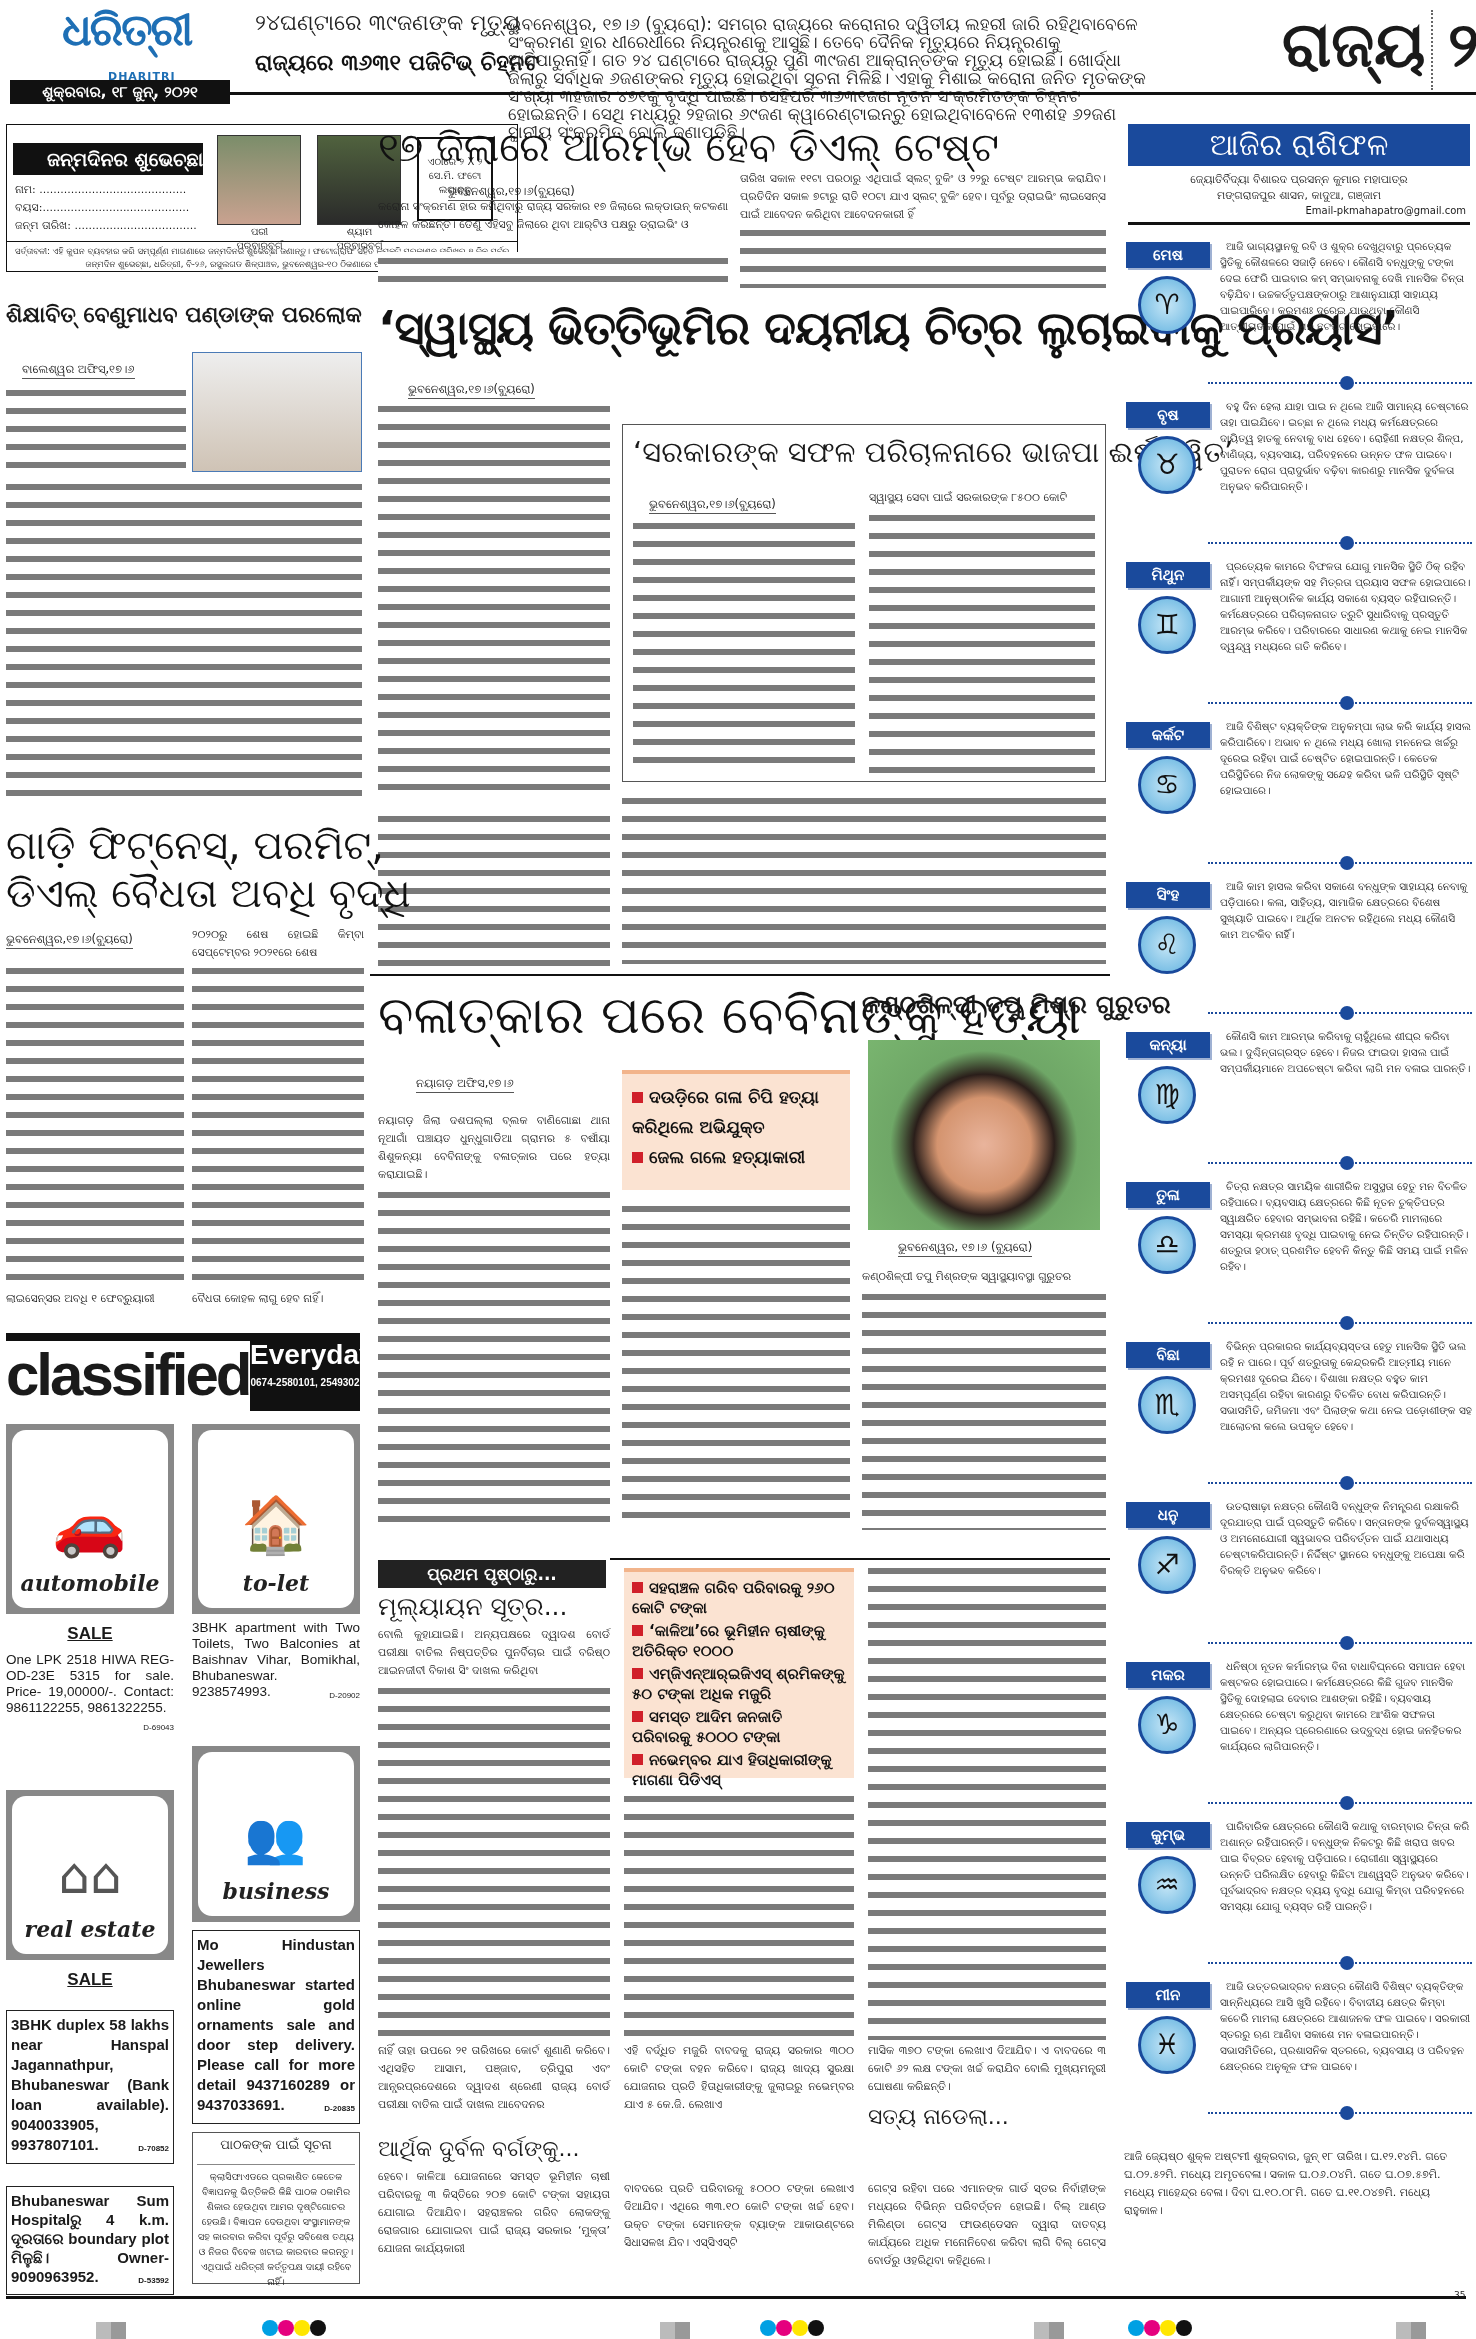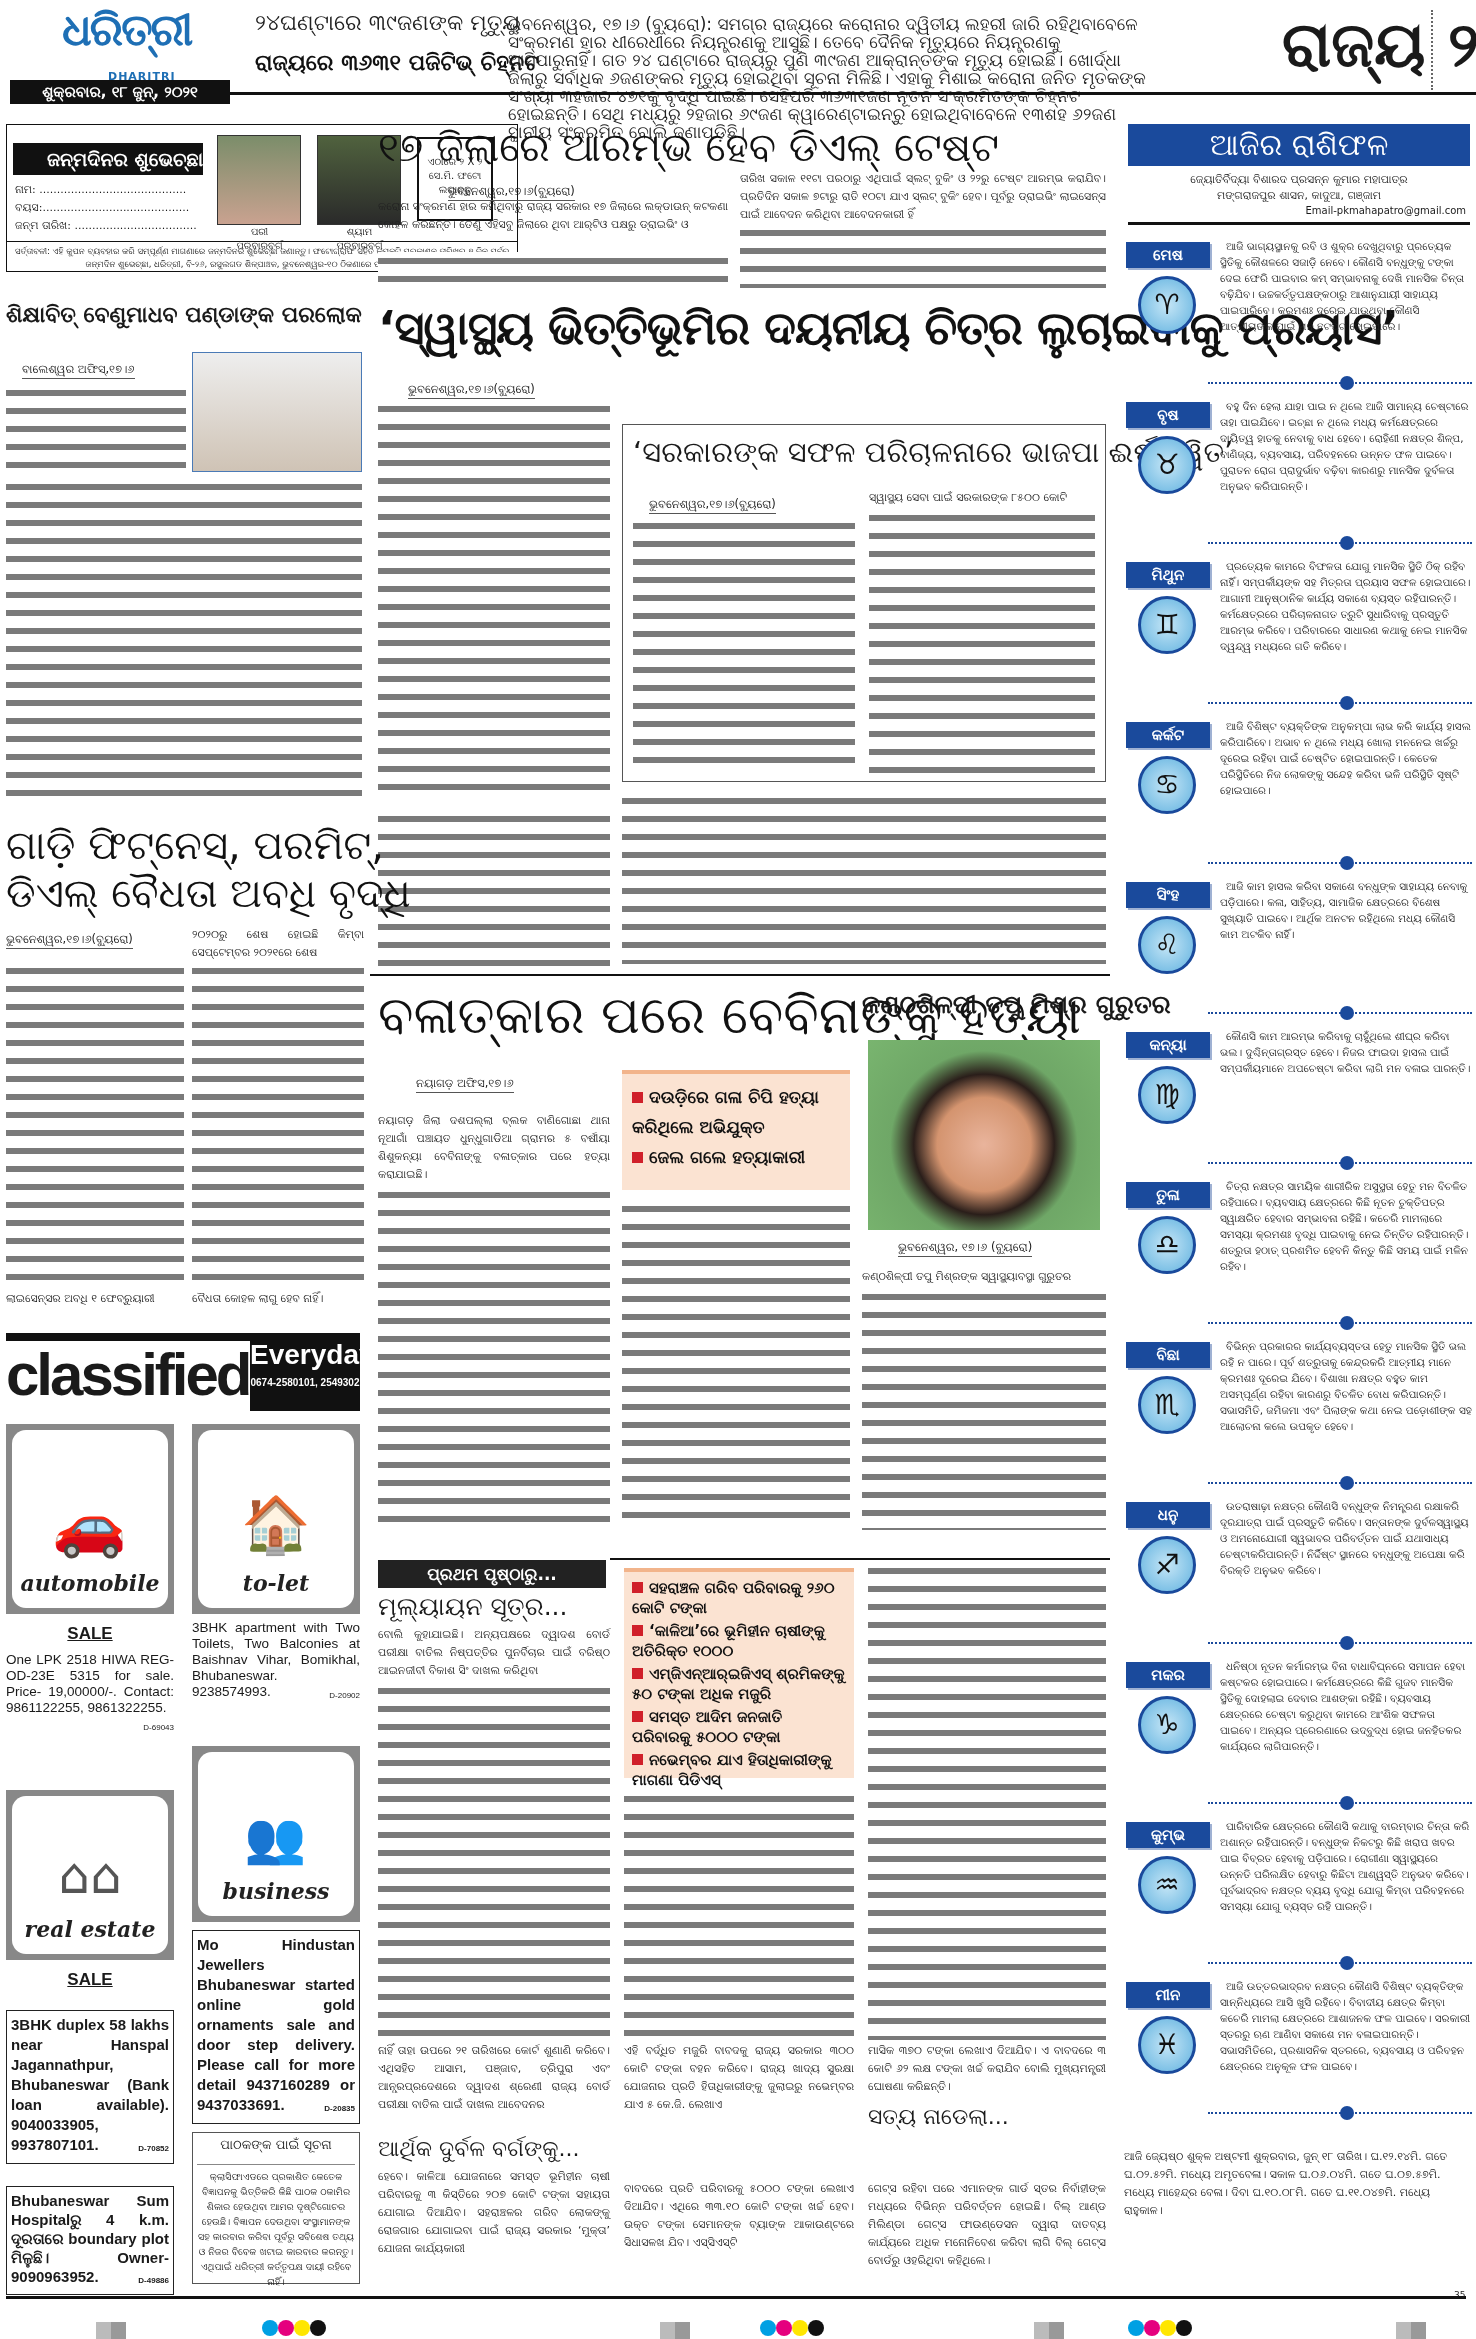--- a/index.html
+++ b/index.html
@@ -275,21 +275,21 @@
 </div>
 <div class="abs cls-tile" style="left:192px;top:1746px;width:168px;height:176px">
   <div class="in">
       <div style="font-size:50px;line-height:80px">👥</div>
       <div class="cls-label">business</div>
     </div>
 </div>
 
 <div class="abs sale-h" style="left:6px;top:1970px;width:168px">SALE</div>
 <div class="abs ad-text boxed" style="left:6px;top:2010px;width:168px;padding:4px;font-weight:bold;font-size:15px;line-height:20px;border:1.5px solid #222"><span>3BHK duplex 58 lakhs near Hanspal Jagannathpur, Bhubaneswar (Bank loan available). 9040033905, 9937807101.</span> <span class="ad-code">D-70852</span></div>
-<div class="abs ad-text boxed" style="left:6px;top:2186px;width:168px;padding:4px;font-weight:bold;font-size:15px;line-height:19px;border:1.5px solid #222"><span>Bhubaneswar Sum Hospitalରୁ 4 k.m. ଦୂରତାରେ boundary plot ମିଳୁଛି। Owner-9090963952.</span> <span class="ad-code">D-49886</span></div>
+<div class="abs ad-text boxed" style="left:6px;top:2186px;width:168px;padding:4px;font-weight:bold;font-size:15px;line-height:19px;border:1.5px solid #222"><span>Bhubaneswar Sum Hospitalରୁ 4 k.m. ଦୂରତାରେ boundary plot ମିଳୁଛି। Owner-9090963952.</span> <span class="ad-code">D-53592</span></div>
 <div class="abs ad-text boxed" style="left:192px;top:1930px;width:168px;padding:4px;font-weight:bold;font-size:15px;line-height:20px;border:1.5px solid #222"><span>Mo Hindustan Jewellers Bhubaneswar started online gold ornaments sale and door step delivery. Please call for more detail 9437160289 or 9437033691.</span> <span class="ad-code">D-20835</span></div>
 <div class="abs boxed" style="left:192px;top:2132px;width:168px;height:152px;padding:4px;text-align:center">
   <div style="font-size:13px;border-bottom:1px solid #888;padding-bottom:11px">ପାଠକଙ୍କ ପାଇଁ ସୂଚନା</div>
   <div style="font-size:9.5px;line-height:15px;margin-top:4px">କ୍ଲାସିଫାଏଡରେ ପ୍ରକାଶିତ କେତେକ ବିଜ୍ଞାପନକୁ ଭିତ୍ତିକରି କିଛି ପାଠକ ଠକାମିର ଶିକାର ହେଉଥିବା ଆମର ଦୃଷ୍ଟିଗୋଚର ହେଉଛି। ବିଜ୍ଞାପନ ଦେଉଥିବା ସଂସ୍ଥାମାନଙ୍କ ସହ କାରବାର କରିବା ପୂର୍ବରୁ ସବିଶେଷ ତଥ୍ୟ ଓ ନିଜର ବିବେକ ଖଟାଇ କାରବାର କରନ୍ତୁ। ଏଥିପାଇଁ ଧରିତ୍ରୀ କର୍ତ୍ତୃପକ୍ଷ ଦାୟୀ ରହିବେ ନାହିଁ।</div>
 </div>
 
 <div class="rule" style="left:6px;top:2296px;width:1460px;height:3px"></div>
 <div class="abs" style="left:1454px;top:2290px;font-size:9px">35</div>
 <div class="abs gray-sq" style="left:96px;top:2322px"></div>
 <div class="abs" style="left:262px;top:2320px">

